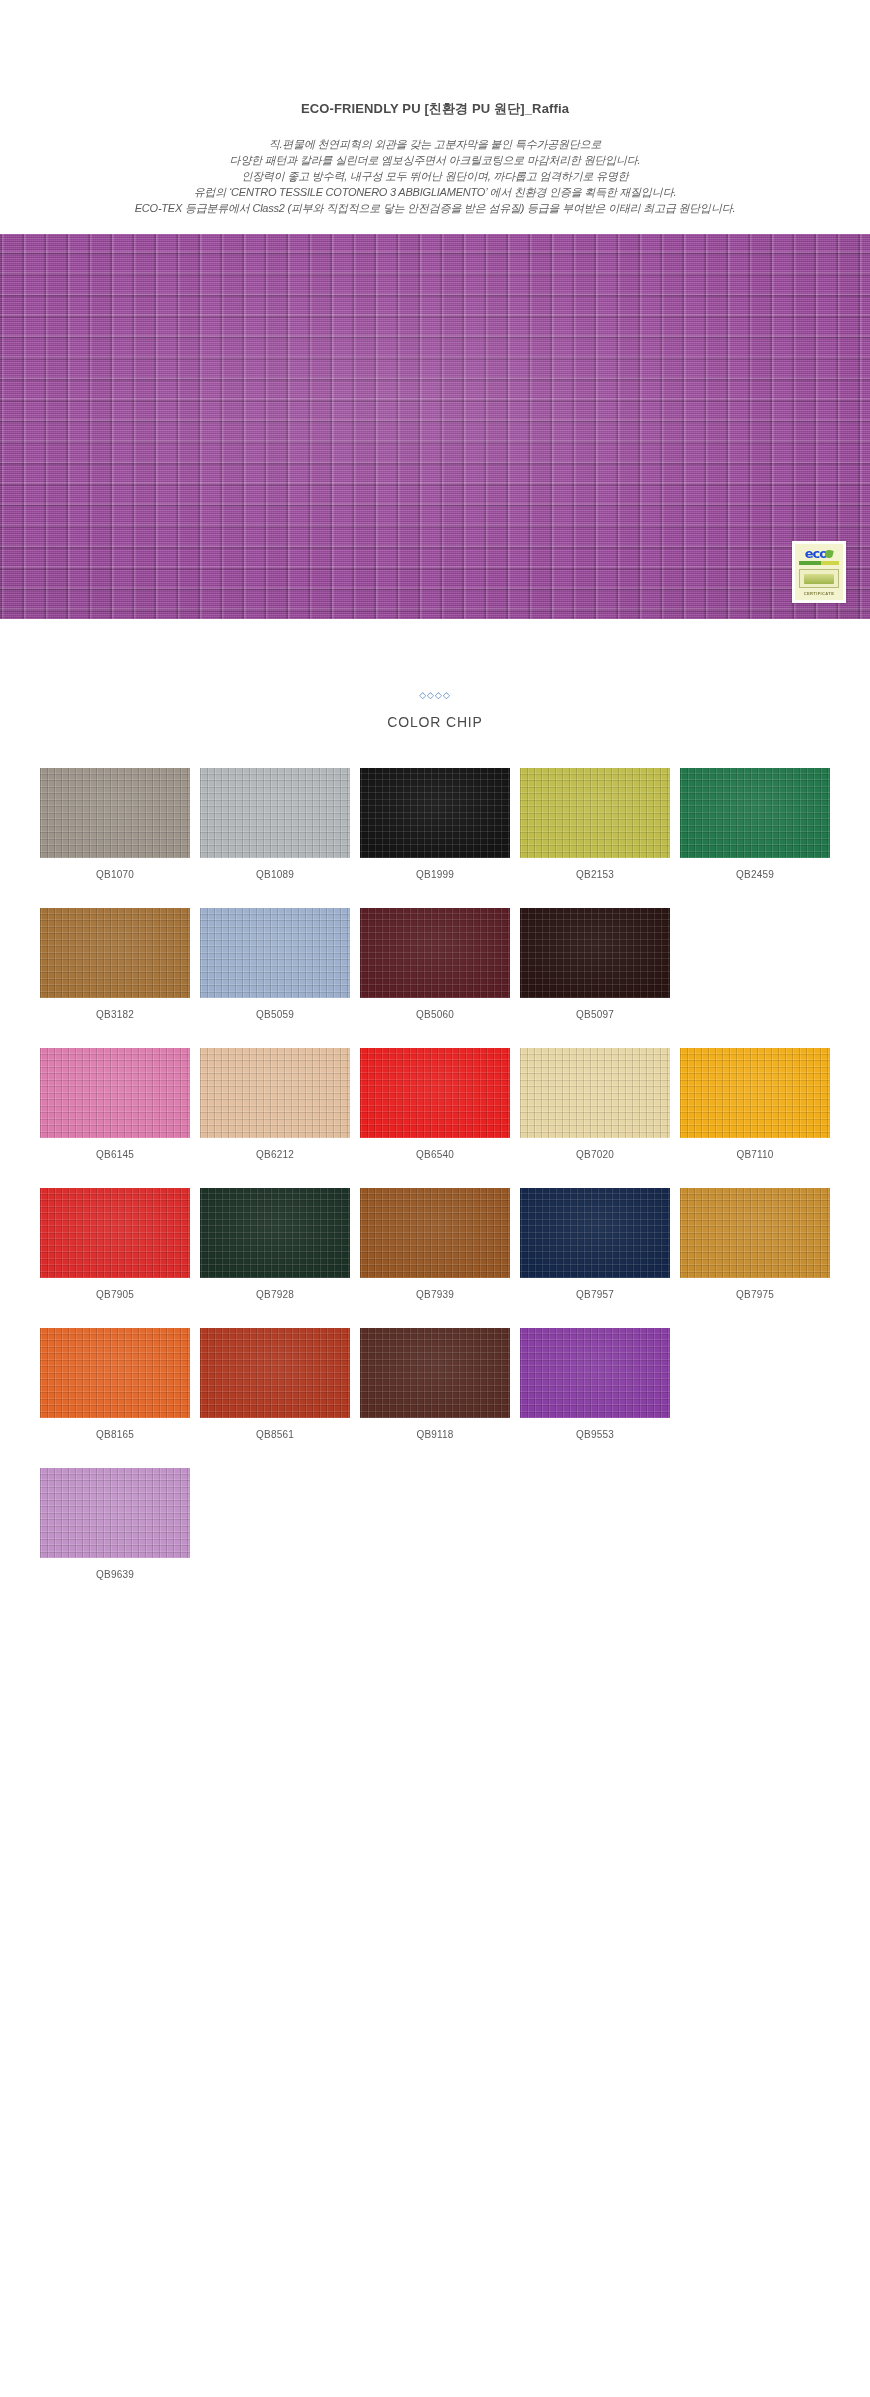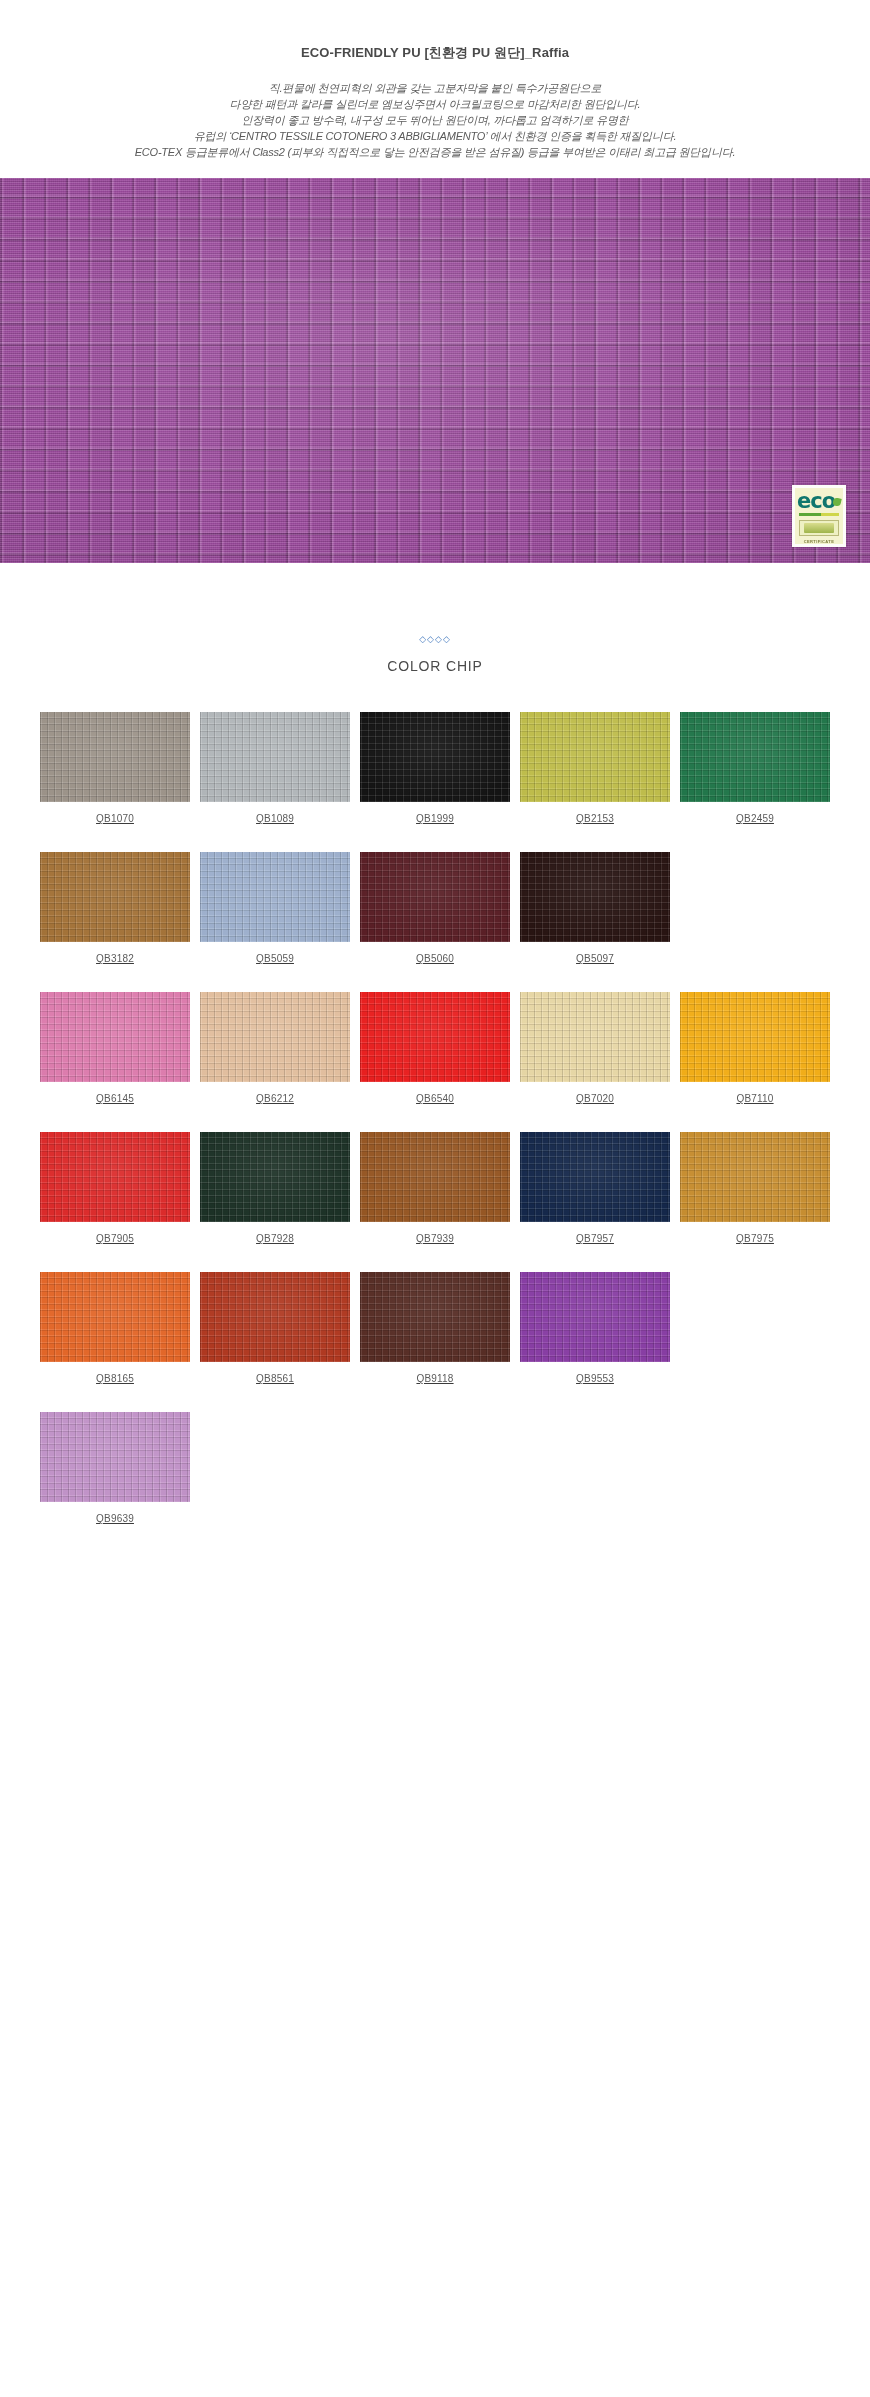--- a/index.html
+++ b/index.html
@@ -6,21 +6,21 @@
   body{
     width:870px;
     background:#ffffff;
     font-family:"Liberation Sans","DejaVu Sans",sans-serif;
     color:#3b3b3b;
     -webkit-font-smoothing:antialiased;
   }
   .page{width:870px;position:relative;overflow:hidden;}
 
   
-  .header{padding-top:44px;text-align:center;}
+  .header{padding-top:100px;text-align:center;}
   .product-title{
     font-size:13px;
     font-weight:bold;
     letter-spacing:.01em;
     color:#4a4a4a;
     line-height:1.4;
   }
   .desc{
     margin-top:18px;
     text-align:center;
@@ -103,23 +103,23 @@
     align-items:center;
     justify-content:flex-start;
     padding-top:3px;
   }
   .eco-logo{
     display:flex;align-items:center;justify-content:center;
     line-height:1;
   }
   .eco-word{
     font-family:"DejaVu Sans",sans-serif;
-    font-size:21px;
+    font-size:13px;
     font-weight:bold;
-    color:#0f766e;
+    color:#1d4ed8;
     letter-spacing:-1px;
   }
   .eco-leaf{
     width:8px;height:8px;border-radius:50% 0 50% 50%;
     background:#6cb33f;display:inline-block;margin-left:-2px;
     transform:rotate(12deg);
   }
   .eco-bar{
     width:40px;height:4px;
     background:linear-gradient(90deg,#5aa637 0 55%,#cfd64a 55% 100%);
@@ -157,21 +157,20 @@
     margin-top:14px;
     font-size:14px;
     color:#4a4a4a;
     letter-spacing:.06em;
   }
 
   .chip-grid{
     margin:0 auto;
     padding-top:38px;
     width:790px;
-    text-decoration:underline;
   }
   .chip-row{
     display:flex;
     gap:10px;
     margin-bottom:28px;
   }
   .chip-cell{width:150px;}
   .chip-swatch{
     width:150px;
     height:90px;

